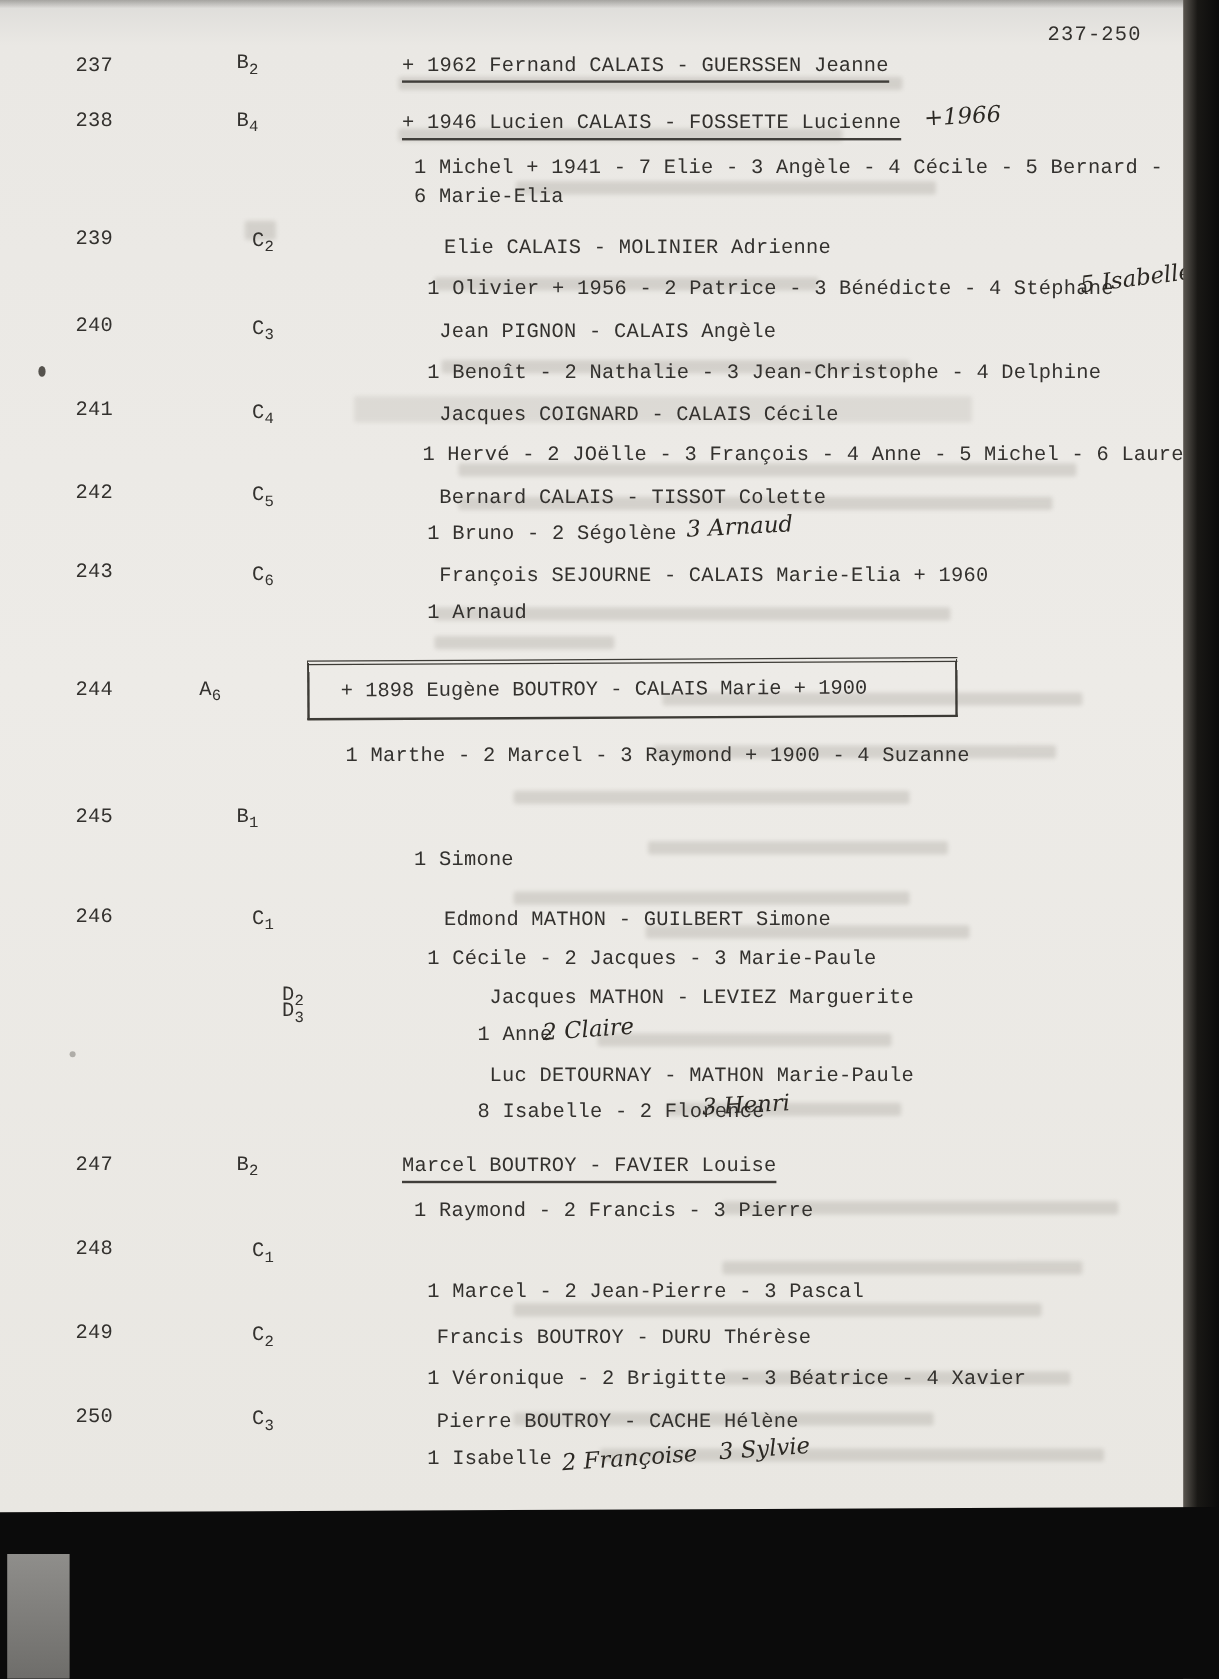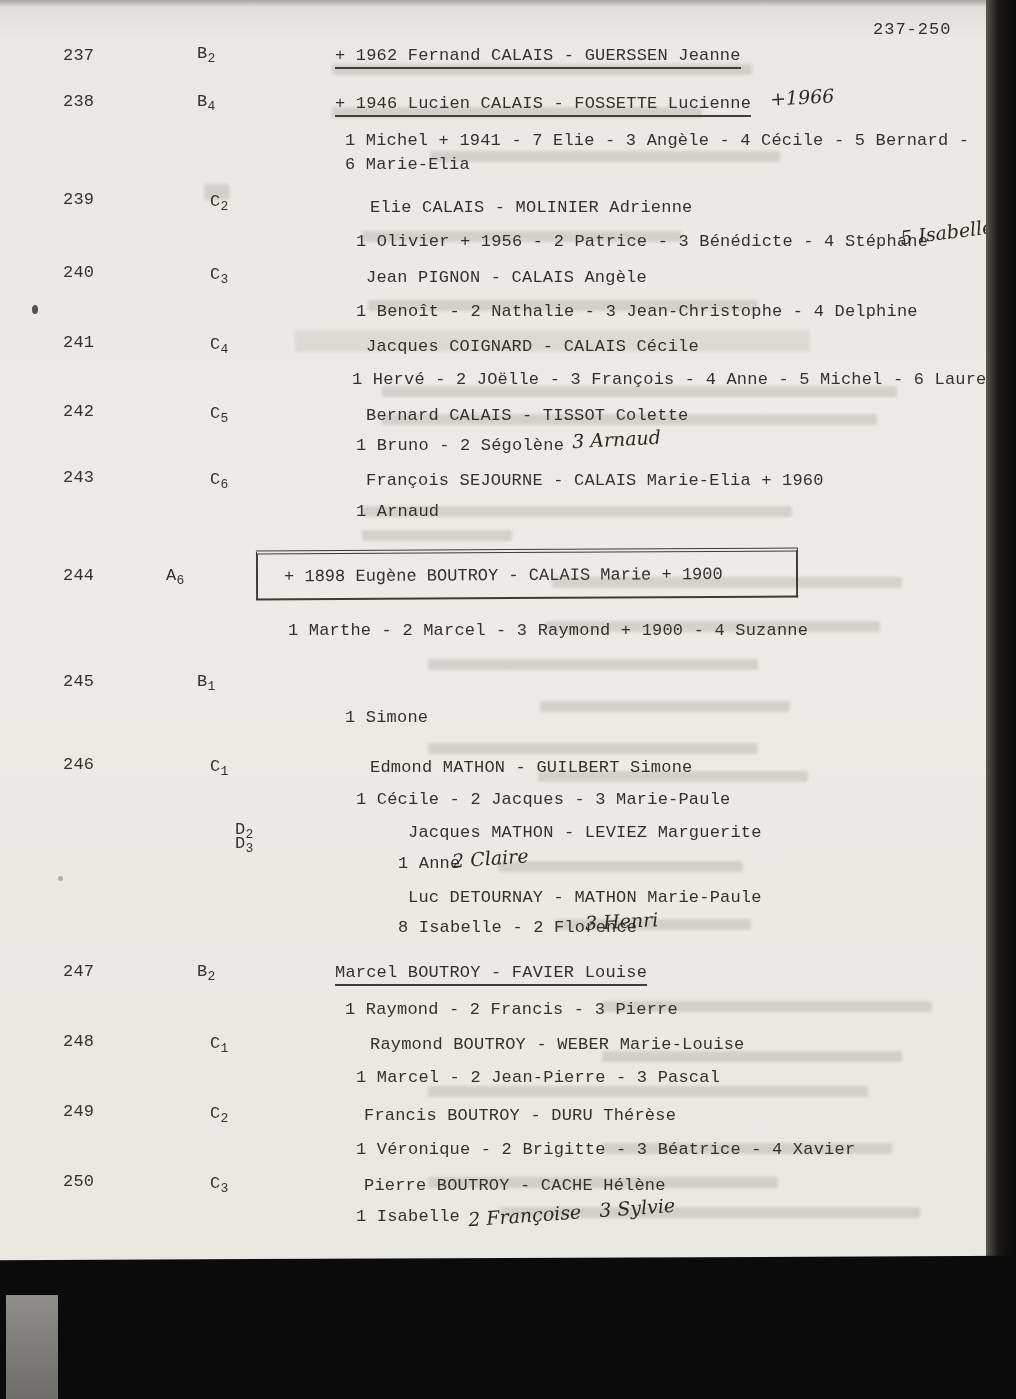--- a/index.html
+++ b/index.html
@@ -154,21 +154,20 @@
   <span class="child" style="left:398px;top:918px">8 Isabelle - 2 Florence</span>
   <span class="hw" style="left:585px;top:910px;transform:rotate(-3deg)">3 Henri</span>
 
   <span class="num" style="left:63px;top:962px">247</span>
   <span class="code" style="left:197px;top:962px"><span>B</span><sub>2</sub></span>
   <span class="head ul" style="left:335px;top:963px">Marcel BOUTROY - FAVIER Louise</span>
   <span class="child" style="left:345px;top:1000px">1 Raymond - 2 Francis - 3 Pierre</span>
 
   <span class="num" style="left:63px;top:1032px">248</span>
   <span class="code" style="left:210px;top:1034px"><span>C</span><sub>1</sub></span>
-  <span class="head" style="left:370px;top:1035px">Raymond BOUTROY - WEBER Marie-Louise</span>
   <span class="child" style="left:356px;top:1068px">1 Marcel - 2 Jean-Pierre - 3 Pascal</span>
 
   <span class="num" style="left:63px;top:1102px">249</span>
   <span class="code" style="left:210px;top:1104px"><span>C</span><sub>2</sub></span>
   <span class="head" style="left:364px;top:1106px">Francis BOUTROY - DURU Thérèse</span>
   <span class="child" style="left:356px;top:1140px">1 Véronique - 2 Brigitte - 3 Béatrice - 4 Xavier</span>
 
   <span class="num" style="left:63px;top:1172px">250</span>
   <span class="code" style="left:210px;top:1174px"><span>C</span><sub>3</sub></span>
   <span class="head" style="left:364px;top:1176px">Pierre BOUTROY - CACHE Hélène</span>

